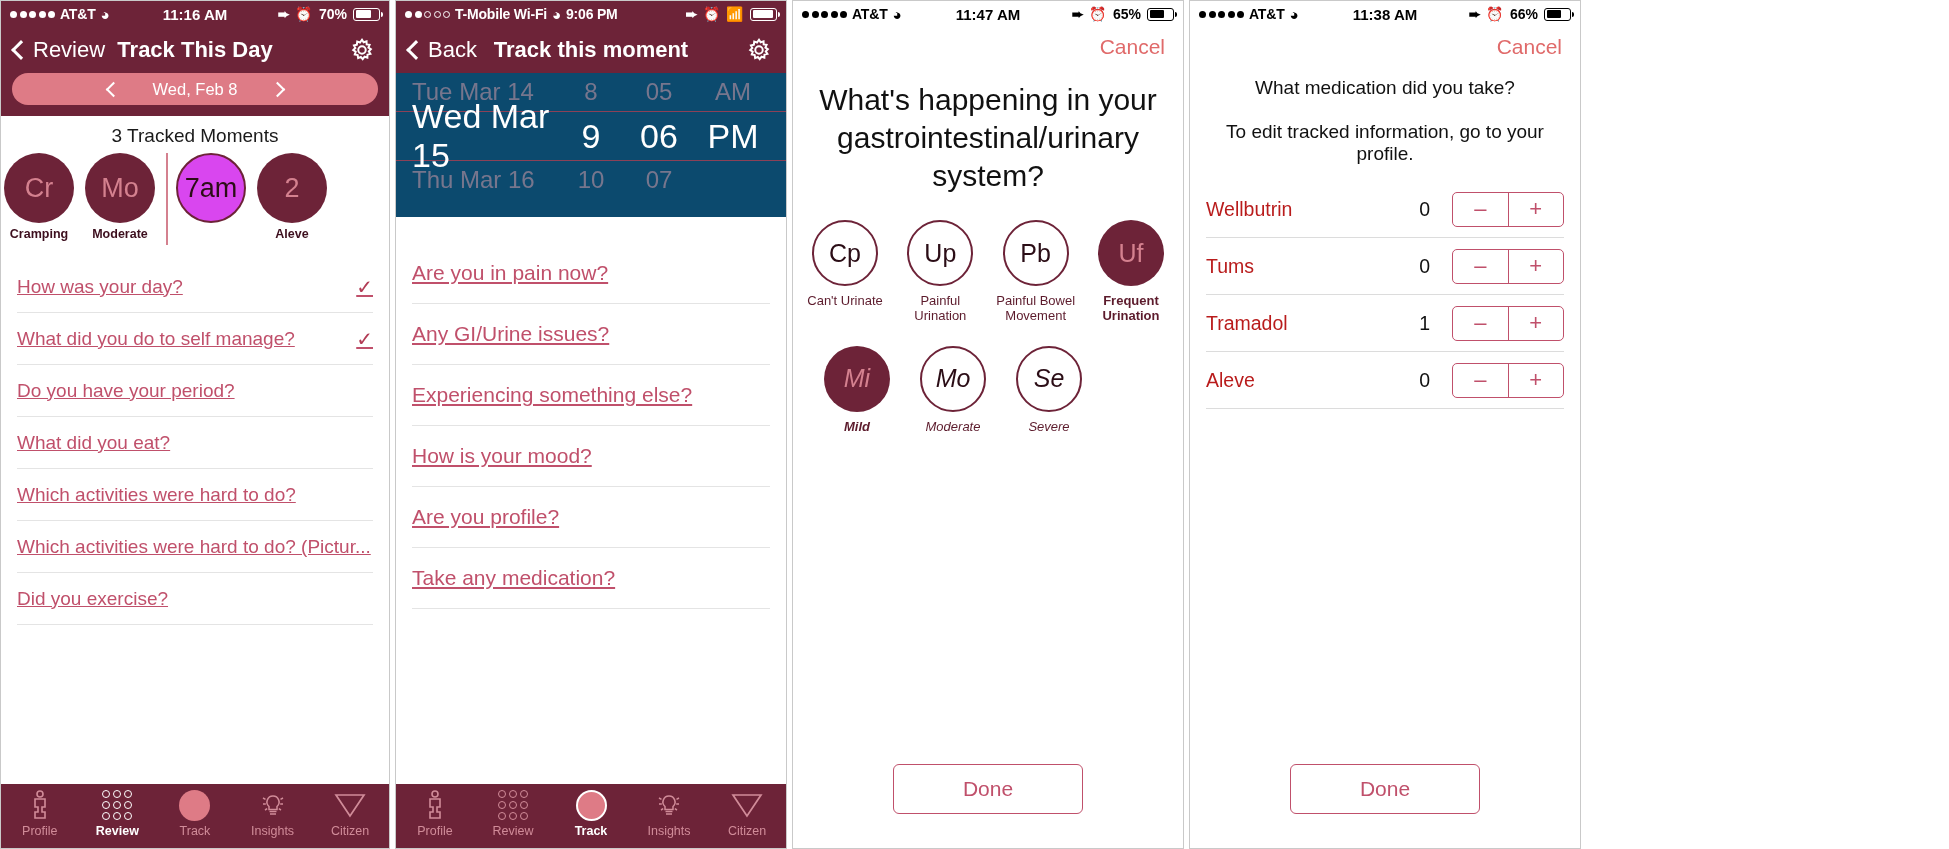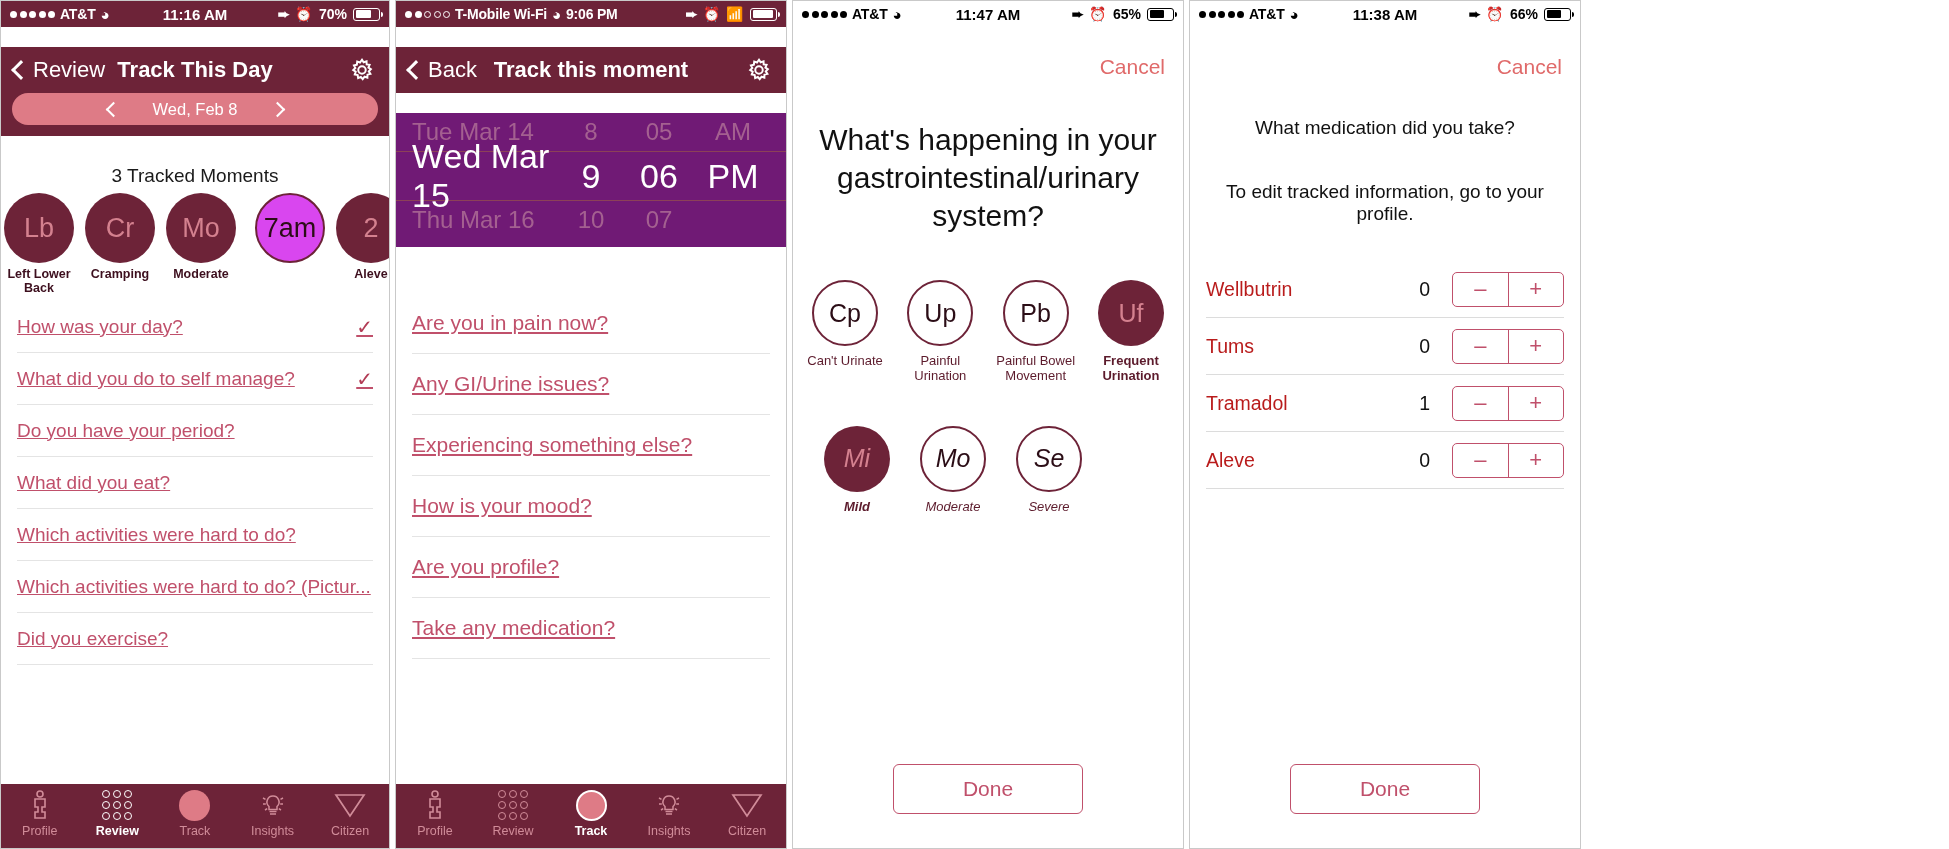--- a/index.html
+++ b/index.html
@@ -1,18 +1,18 @@
 <!DOCTYPE html>
 <html><head>
 <meta charset="utf-8">
 <style>
   html,body{margin:0;padding:0;background:#ffffff;}
   body{width:1949px;height:849px;font-family:"Liberation Sans",sans-serif;overflow:hidden;}
   .stage{position:relative;width:1949px;height:849px;display:flex;gap:0;}
-  .phone{position:relative;height:849px;background:#fff;border:1px solid #c9c9c9;box-sizing:border-box;overflow:hidden;display:flex;flex-direction:column;gap:20px;}
+  .phone{position:relative;height:849px;background:#fff;border:1px solid #c9c9c9;box-sizing:border-box;overflow:hidden;display:flex;flex-direction:column;}
   .p1{width:390px;}
   .gap{width:5px;background:#fff;}
   .p2{width:392px;}
   .p3{width:392px;}
   .p4{width:392px;}
 
   
   .statusbar{height:26px;flex:0 0 26px;display:flex;align-items:center;padding:0 9px;font-size:14.5px;font-weight:bold;box-sizing:border-box;position:relative;}
   .sb-dark{background:#6d2338;color:#ffffff;}
   .sb-light{background:#ffffff;color:#000000;}
@@ -61,21 +61,21 @@
   .tabbar{flex:0 0 60px;height:60px;background:#6d2338;display:flex;align-items:flex-start;padding-top:4px;}
   .tab{flex:1;display:flex;flex-direction:column;align-items:center;justify-content:flex-start;gap:2px;color:#d18c99;font-size:12.5px;cursor:pointer;}
   .tab.active{color:#ffffff;font-weight:bold;}
   .ticon{height:34px;display:flex;align-items:center;justify-content:center;}
   .trackdot{width:31px;height:31px;border-radius:50%;background:#de7b86;}
   .trackdot.ring{border:2.5px solid #fff;box-sizing:border-box;}
   .dots9{display:grid;grid-template-columns:repeat(3,8px);gap:3px;}
   .dots9 i{width:8px;height:8px;border-radius:50%;border:1.6px solid currentColor;box-sizing:border-box;}
 
   
-  .picker{background:#701a75;position:relative;flex:0 0 auto;padding-bottom:8px;}
+  .picker{background:#0c4a6e;position:relative;flex:0 0 auto;padding-bottom:18px;}
   .prow{display:flex;align-items:center;height:38px;padding:0 16px;box-sizing:border-box;color:#cf9aa7;font-size:24px;}
   .prow.sel{height:50px;color:#ffffff;font-size:34px;border-top:1px solid #8c4157;border-bottom:1px solid #8c4157;}
   .prow.dim{opacity:0.55;overflow:hidden;}
   .pc-date{flex:1;}
   .pc-h{width:62px;text-align:center;}
   .pc-m{width:74px;text-align:center;}
   .pc-ap{width:74px;text-align:center;}
 
   
   .cancelrow{display:flex;justify-content:flex-end;padding:8px 18px 0 18px;}
@@ -151,24 +151,20 @@
         <span>Wed, Feb 8</span>
         <span class="dchev r"></span>
       </div>
     </div>
 
     <div class="body">
       <div class="tracked-title">3 Tracked Moments</div>
 
       <div class="bubrow">
         <div class="bub">
-          <div class="circ filled">Lb</div>
-          <div class="bublab">Left Lower Back</div>
-        </div>
-        <div class="bub">
           <div class="circ filled">Cr</div>
           <div class="bublab">Cramping</div>
         </div>
         <div class="bub">
           <div class="circ filled">Mo</div>
           <div class="bublab">Moderate</div>
         </div>
         <div class="vsep"></div>
         <div class="bub">
           <div class="circ hollow">7am</div>

